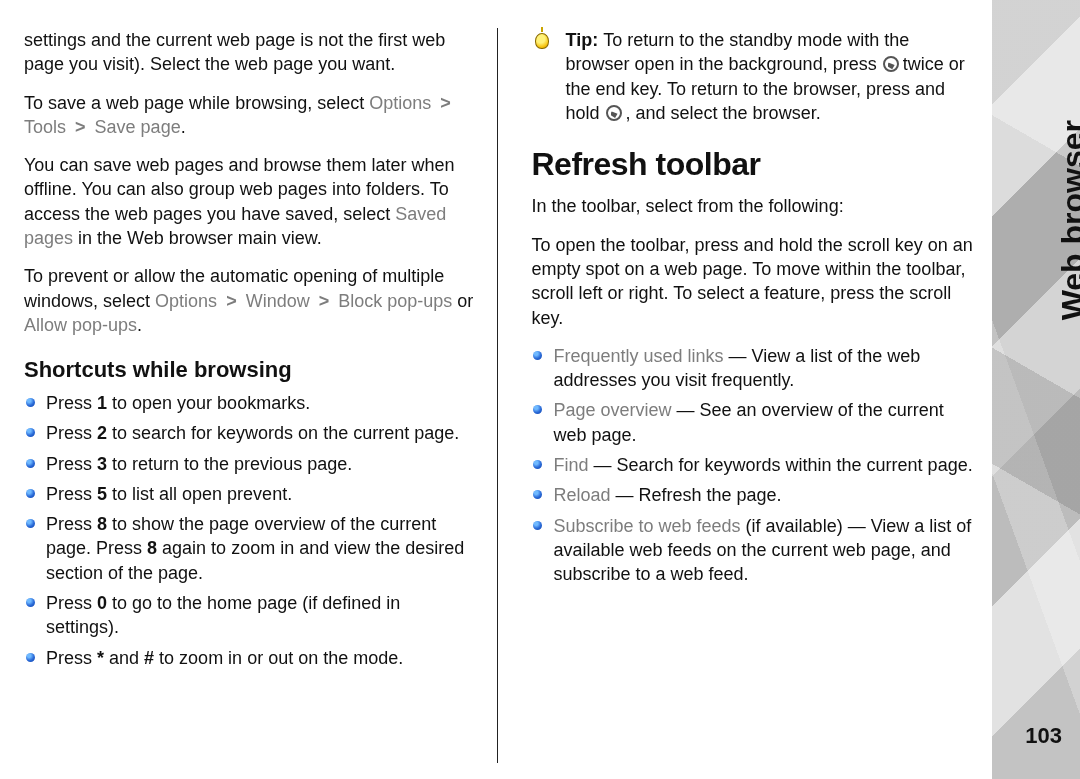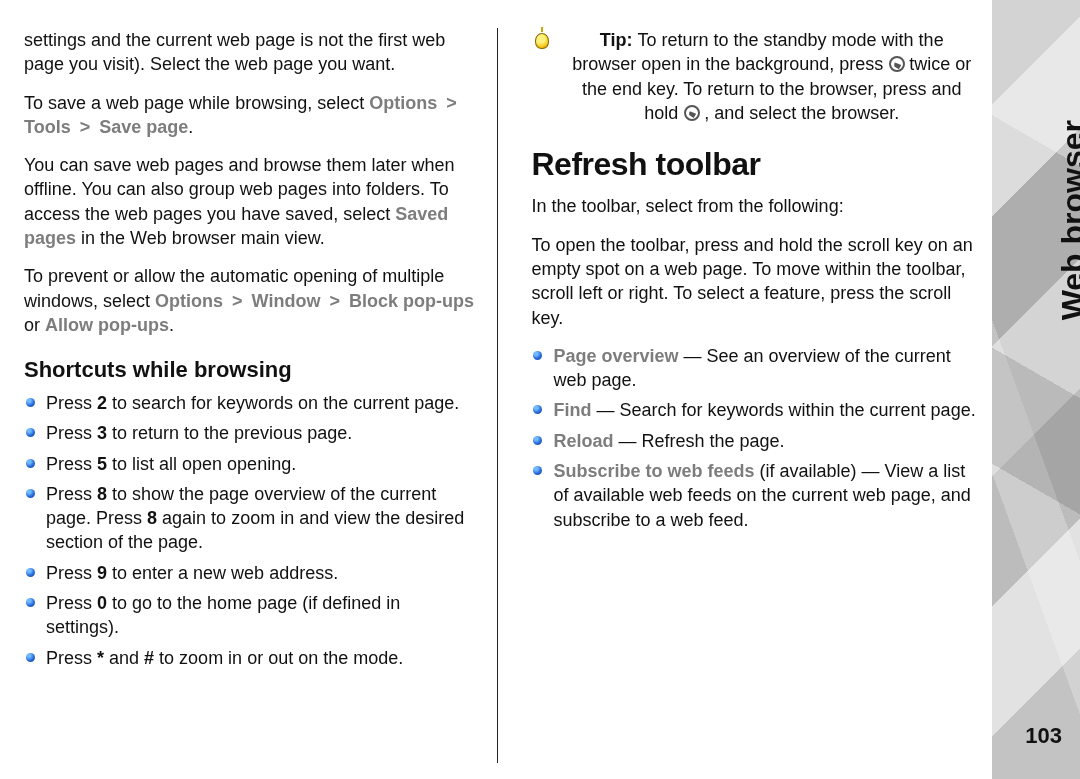--- a/index.html
+++ b/index.html
@@ -56,32 +56,32 @@
   .page-num {
     position: absolute;
     right: 18px;
     bottom: 28px;
     font-size: 22px;
     font-weight: 700;
     color: #111;
   }
   p { margin-bottom: 14px; }
   .b { font-weight: 700; }
-  .opt { font-weight: 700; color: #7d7d7d; }
+  .opt { font-weight: 400; color: #7d7d7d; }
   .sep { font-weight: 700; color: #7d7d7d; padding: 0 4px; }
   h2 { font-size: 32px; font-weight: 700; margin: 2px 0 8px 0; letter-spacing:-.5px;}
   h3 { font-size: 22px; font-weight: 700; margin: 4px 0 6px 0; }
   ul.bul { list-style: none; padding-left: 0; }
   ul.bul > li { position: relative; padding-left: 22px; margin-bottom: 6px; }
   ul.bul > li::before {
     content: ""; position: absolute; left: 2px; top: 7px;
     width: 9px; height: 9px; border-radius: 50%;
     background: radial-gradient(circle at 35% 30%, #6fb9ff 0 20%, #2b6bd8 55%, #0a3ea8 100%);
   }
-  .tip-row { display: flex; gap: 10px; margin-bottom: 16px; text-align: center; }
+  .tip-row { display: flex; gap: 10px; margin-bottom: 16px; }
   .tip-icon {
     flex: 0 0 24px; height: 24px; position: relative; margin-top: 1px;
   }
   .tip-icon .bulb {
     position:absolute; left:4px; top:4px; width:14px; height:16px;
     background: radial-gradient(circle at 40% 35%, #fff27a 0 35%, #f6c20e 70%, #c58e00 100%);
     border-radius: 50% 50% 45% 45%;
     border:1px solid #8a6a00;
   }
   .tip-icon .rays::before,
@@ -138,33 +138,33 @@
       <span class="sep">&gt;</span>
       <span class="opt">Block pop-ups</span>
       <span> or </span>
       <span class="opt">Allow pop-ups</span><span>.</span>
     </p>
 
     <h3>Shortcuts while browsing</h3>
 
     <ul class="bul">
       <li>
+        <span>Press </span><span class="b">1</span><span> to open your bookmarks.</span>
+      </li>
+      <li>
         <span>Press </span><span class="b">2</span><span> to search for keywords on the current page.</span>
       </li>
       <li>
         <span>Press </span><span class="b">3</span><span> to return to the previous page.</span>
       </li>
       <li>
-        <span>Press </span><span class="b">5</span><span> to list all open opening.</span>
+        <span>Press </span><span class="b">5</span><span> to list all open prevent.</span>
       </li>
       <li>
         <span>Press </span><span class="b">8</span><span> to show the page overview of the current page. Press </span><span class="b">8</span><span> again to zoom in and view the desired section of the page.</span>
-      </li>
-      <li>
-        <span>Press </span><span class="b">9</span><span> to enter a new web address.</span>
       </li>
       <li>
         <span>Press </span><span class="b">0</span><span> to go to the home page (if defined in settings).</span>
       </li>
       <li>
         <span>Press </span><span class="b">*</span><span> and </span><span class="b">#</span><span> to zoom in or out on the mode.</span>
       </li>
     </ul>
   </div>
 
@@ -183,20 +183,23 @@
       </div>
     </div>
 
     <h2>Refresh toolbar</h2>
 
     <p>In the toolbar, select from the following:</p>
     <p>To open the toolbar, press and hold the scroll key on an empty spot on a web page. To move within the toolbar, scroll left or right. To select a feature, press the scroll key.</p>
 
     <ul class="bul">
       <li>
+        <span class="opt">Frequently used links</span><span>  — View a list of the web addresses you visit frequently.</span>
+      </li>
+      <li>
         <span class="opt">Page overview</span><span>  — See an overview of the current web page.</span>
       </li>
       <li>
         <span class="opt">Find</span><span> — Search for keywords within the current page.</span>
       </li>
       <li>
         <span class="opt">Reload</span><span> — Refresh the page.</span>
       </li>
       <li>
         <span class="opt">Subscribe to web feeds</span><span> (if available) — View a list of available web feeds on the current web page, and subscribe to a web feed.</span>

